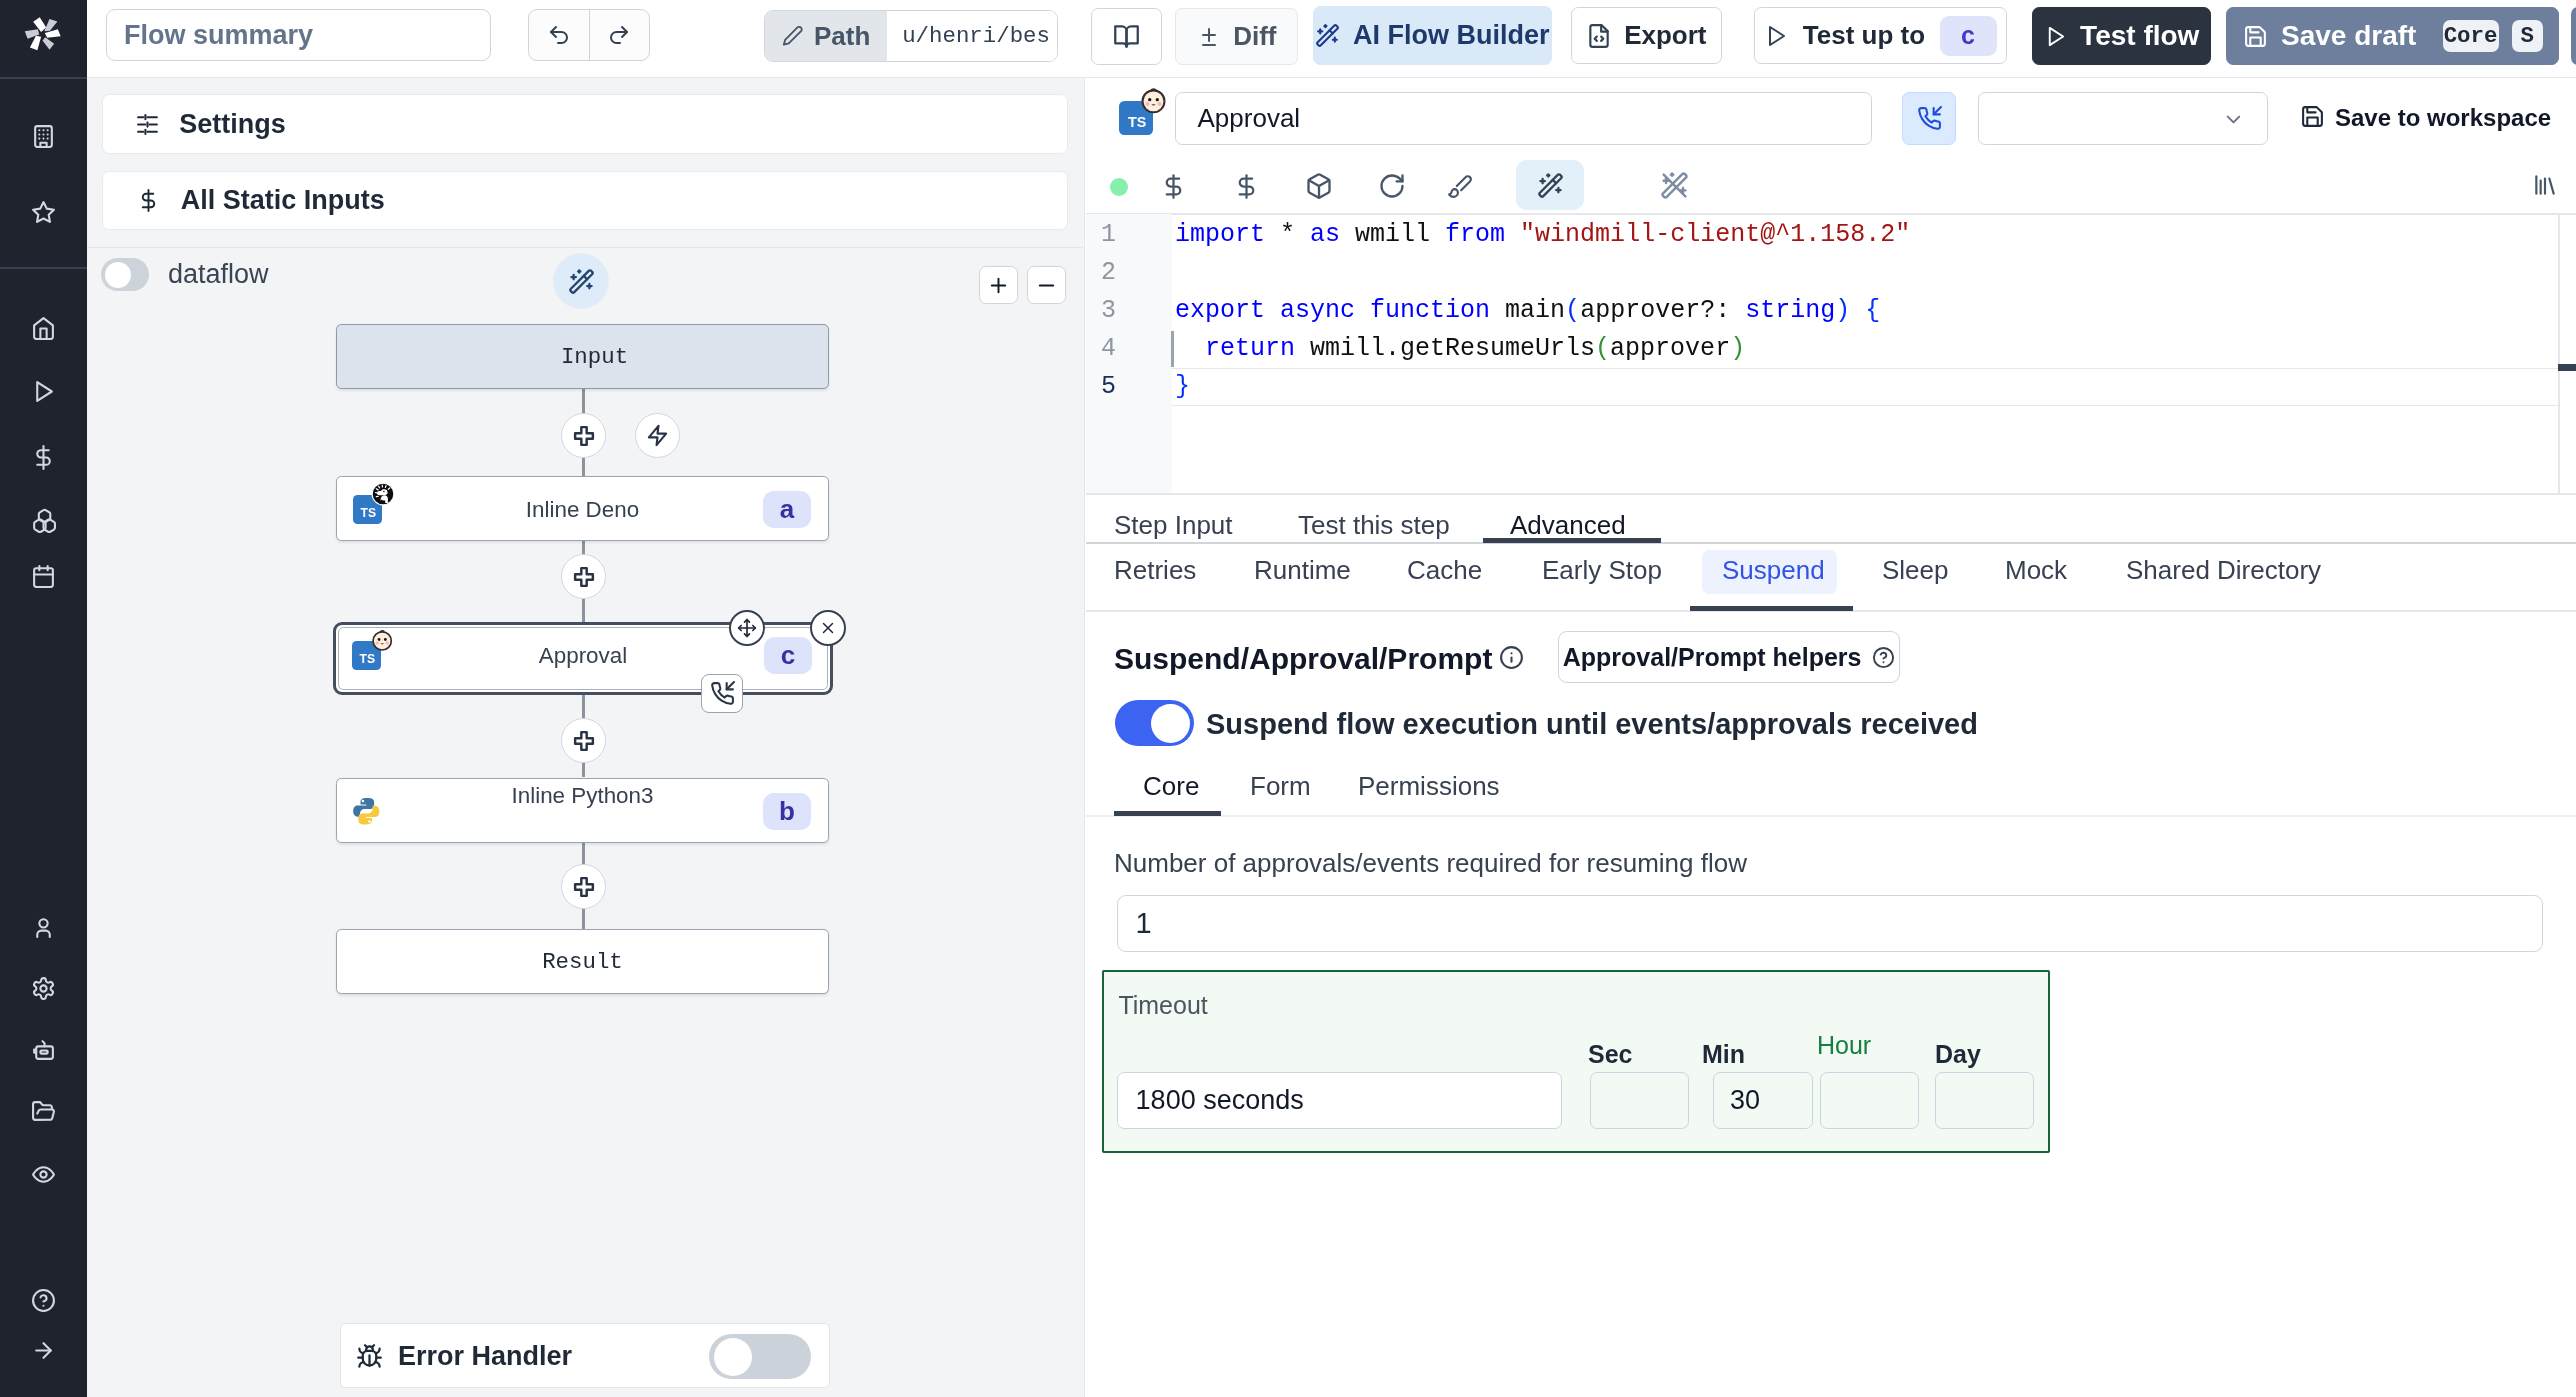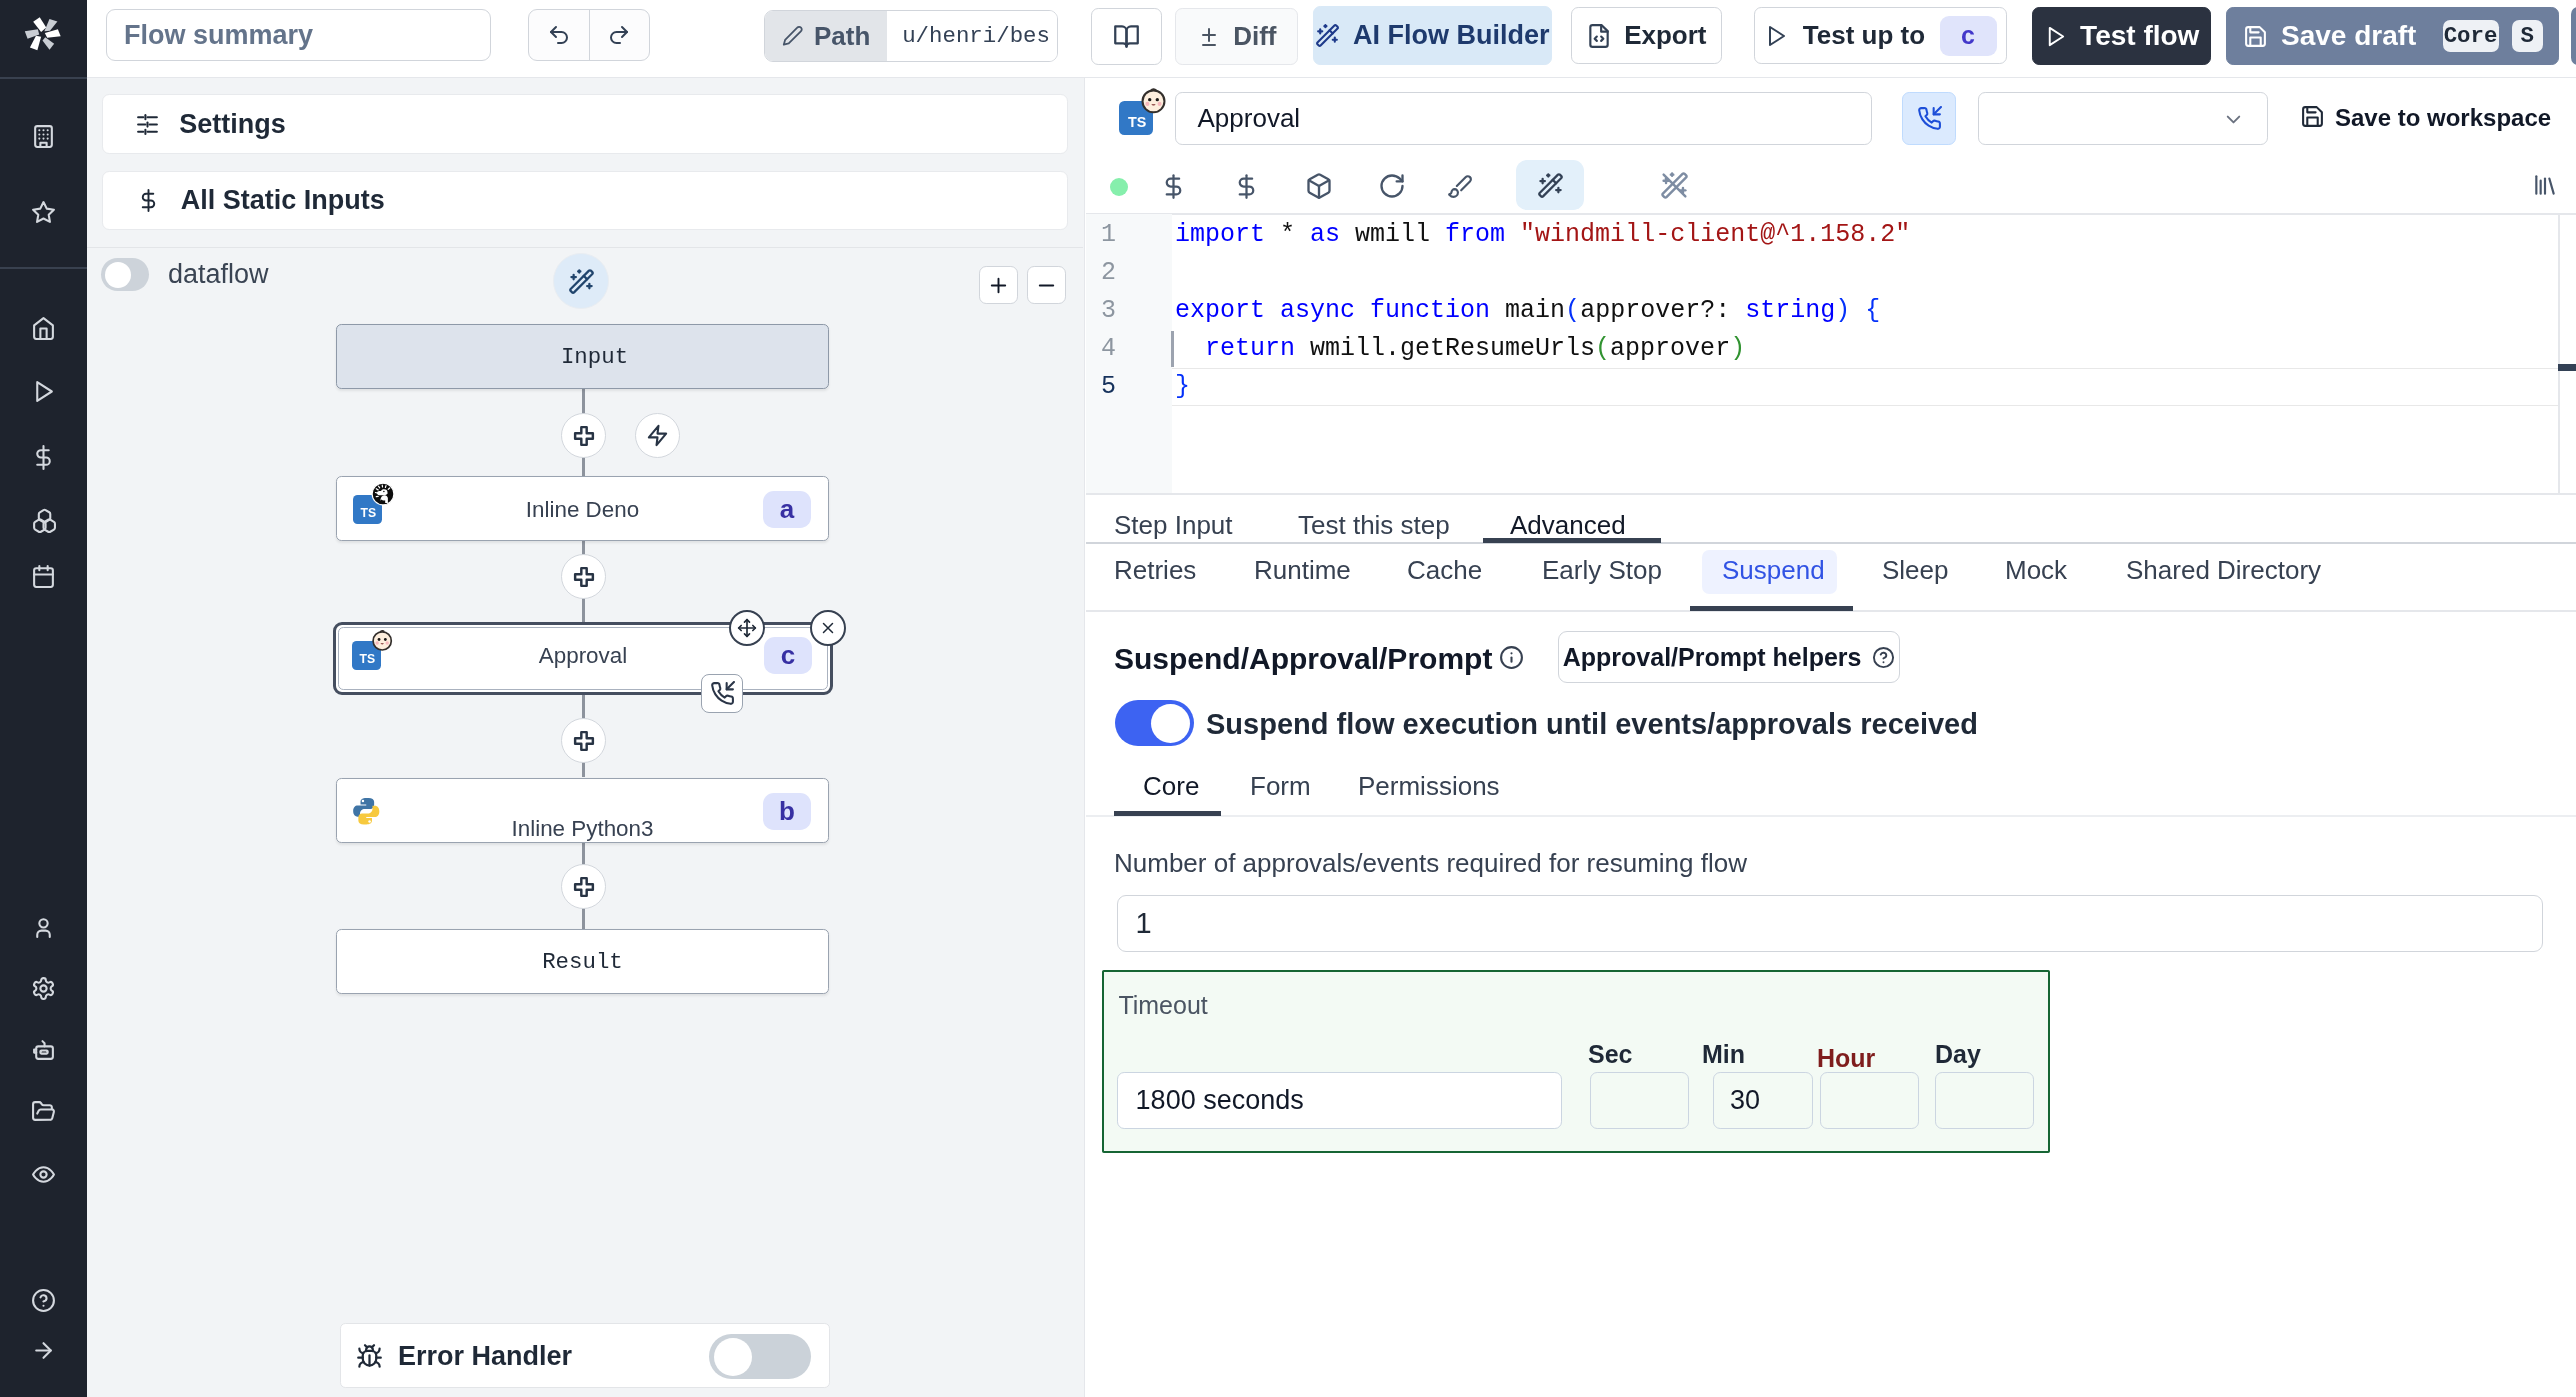--- a/index.html
+++ b/index.html
@@ -346,21 +346,21 @@
       </svg>
     </div>
 
   <div class="node" style="top:700px;height:65px;">
     <svg width="30.5" height="30.5" viewBox="0 0 24 24" style="position:absolute;left:14.4px;top:17px">
       <path d="M11.9 1.6c-2.6 0-4.4 1.1-4.4 2.9v2.2h4.5v.8H5.2c-1.9 0-3.5 1.6-3.5 4.4 0 2.8 1.6 4.5 3.5 4.5h1.9v-2.6c0-2 1.7-3.6 3.7-3.6h4.5c1.6 0 2.9-1.3 2.9-2.9V4.5c0-1.7-1.7-2.9-4.3-2.9z" fill="#3f74a5"></path>
       <circle cx="9.4" cy="3.9" r="1" fill="#fff"></circle>
       <path d="M12.1 22.4c2.6 0 4.4-1.1 4.4-2.9v-2.2H12v-.8h6.8c1.9 0 3.5-1.6 3.5-4.4 0-2.8-1.6-4.5-3.5-4.5h-1.9v2.6c0 2-1.7 3.6-3.7 3.6H8.7c-1.6 0-2.9 1.3-2.9 2.9v2.8c0 1.7 1.7 2.9 4.3 2.9z" fill="#f7c93e"></path>
       <circle cx="14.6" cy="20.1" r="1" fill="#fff"></circle>
     </svg>
-    <div class="nodetitle" style="top:37px;">Inline Python3</div>
+    <div class="nodetitle" style="top:4px;">Inline Python3</div>
     <div class="badge" style="right:17px;top:13.5px;">b</div>
   </div>
 
   <div class="node mono" style="top:851px;height:65px;display:flex;align-items:center;justify-content:center;font-size:22.4px;color:#1f2937;">Result</div>
 
   <div class="abs" style="left:253px;top:1245px;width:490px;height:65px;background:#fff;border:0.9px solid #e3e5e8;border-radius:5.4px;">
     <svg class="ic" width="27" height="27" viewBox="0 0 24 24" style="position:absolute;left:15.2px;top:19px;color:#1f2937">
         <path d="m8 2 1.88 1.88"></path>
         <path d="M14.12 3.88 16 2"></path>
         <path d="M9 7.13v-1a3.003 3.003 0 1 1 6 0v1"></path>
@@ -517,21 +517,21 @@
   <div class="rtab" style="left:272px;top:693px;">Permissions</div>
   <div class="abs" style="left:0;top:737px;width:1490px;height:1.8px;background:#eceef1"></div>
     <div class="abs" style="left:28px;top:733px;width:107px;height:5.4px;background:#374151"></div>
   <div class="abs" style="left:28px;top:770px;font-size:26px;color:#374151;">Number of approvals/events required for resuming flow</div>
   <div class="inputbox" style="left:30.5px;top:817px;width:1426px;height:57px;border-radius:9px;display:flex;align-items:center;padding-left:18px;font-size:29px;color:#1f2937;">1</div>
 
   <div class="abs" style="left:16px;top:892px;width:948px;height:183px;background:#f3faf4;border:2.7px solid #166534;border-radius:1.8px;">
     <div class="abs" style="left:14.4px;top:19px;font-size:25px;color:#4b5563;">Timeout</div>
     <div class="abs" style="left:484px;top:68px;font-weight:bold;font-size:25px;color:#1f2937;">Sec</div>
     <div class="abs" style="left:598px;top:68px;font-weight:bold;font-size:25px;color:#1f2937;">Min</div>
-    <div class="abs" style="left:713px;top:72px;font-weight:bold;font-size:25px;color:#7f1d1d;">Hour</div>
+    <div class="abs" style="left:713px;top:59px;font-weight:normal;font-size:25px;color:#15803d;">Hour</div>
     <div class="abs" style="left:831px;top:68px;font-weight:bold;font-size:25px;color:#1f2937;">Day</div>
     <div class="inputbox" style="left:12.6px;top:100px;width:445px;height:57px;border-color:#cbd5e1;display:flex;align-items:center;padding-left:18px;font-size:27px;color:#111827;">1800 seconds</div>
     <div class="inputbox" style="left:486px;top:100px;width:99px;height:57px;border-color:#cbd5e1;background:transparent;"></div>
     <div class="inputbox" style="left:601px;top:100px;width:100px;height:57px;border-color:#cbd5e1;background:transparent;display:flex;align-items:center;padding-left:16px;font-size:27px;color:#111827;margin-left:8px;">30</div>
     <div class="inputbox" style="left:716px;top:100px;width:99px;height:57px;border-color:#cbd5e1;background:transparent;"></div>
     <div class="inputbox" style="left:831px;top:100px;width:99px;height:57px;border-color:#cbd5e1;background:transparent;"></div>
   </div>
 </div>
 
 

